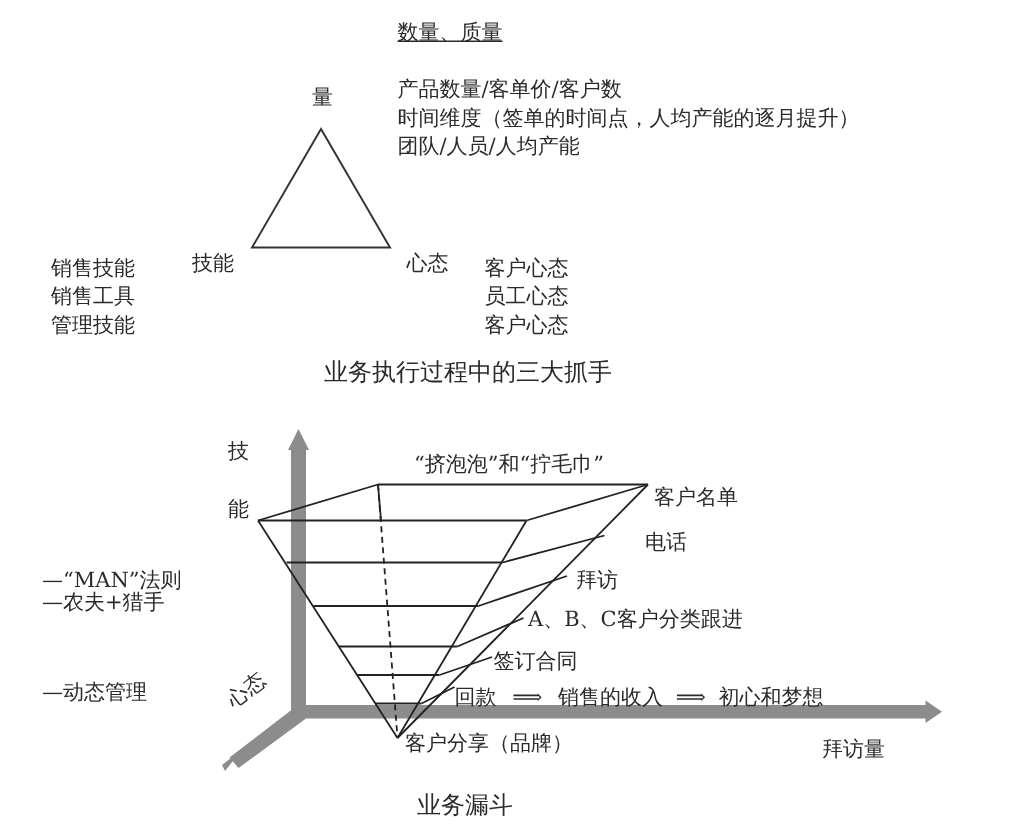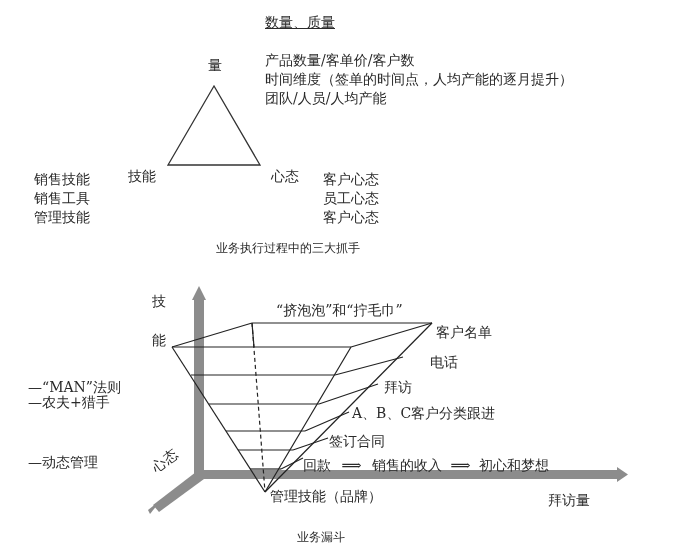--- a/index.html
+++ b/index.html
@@ -1,19 +1,19 @@
 <!DOCTYPE html>
 <html><head>
 <meta charset="utf-8">
 <style>
   html,body{margin:0;padding:0;background:#ffffff;}
   body{width:685px;height:560px;position:relative;overflow:hidden;
        font-family:"DejaVu Serif","Liberation Serif",serif;color:#2a2a2a;}
   .t{position:absolute;white-space:nowrap;font-size:14px;line-height:18px;}
-  .cap{font-family:"DejaVu Sans","Liberation Sans",sans-serif;font-size:12px;}
+  .cap{font-family:"DejaVu Sans","Liberation Sans",sans-serif;font-size:16px;}
   svg{position:absolute;left:0;top:0;}
   .lines div{line-height:19px;}
 </style>
 </head>
 <body>
 
 <svg width="685" height="560">
 
   <polygon points="214,86 168,165 260,165" fill="none" stroke="#333" stroke-width="1.3"></polygon>
 
@@ -90,21 +90,21 @@
 <div class="t" style="left:329px;top:432px;">签订合同</div>
 
 <div class="t" style="left:303px;top:456px;">
   <span>回款</span>
   <span style="margin:0 6px;">⟹</span>
   <span>销售的收入</span>
   <span style="margin:0 4px;">⟹</span>
   <span>初心和梦想</span>
 </div>
 
-<div class="t" style="left:270px;top:487px;">管理技能（品牌）</div>
+<div class="t" style="left:270px;top:487px;">客户分享（品牌）</div>
 <div class="t" style="left:548px;top:491px;">拜访量</div>
 <div class="t" style="left:148px;top:462px;transform:rotate(-38deg);transform-origin:left top;">心态</div>
 
 <div class="t" style="left:28px;top:378px;">—“MAN”法则</div>
 <div class="t" style="left:28px;top:393px;">—农夫+猎手</div>
 <div class="t" style="left:28px;top:453px;">—动态管理</div>
 
-<div class="t cap" style="left:297px;top:528px;">业务漏斗</div>
+<div class="t cap" style="left:278px;top:528px;">业务漏斗</div>
 
 </body></html>

